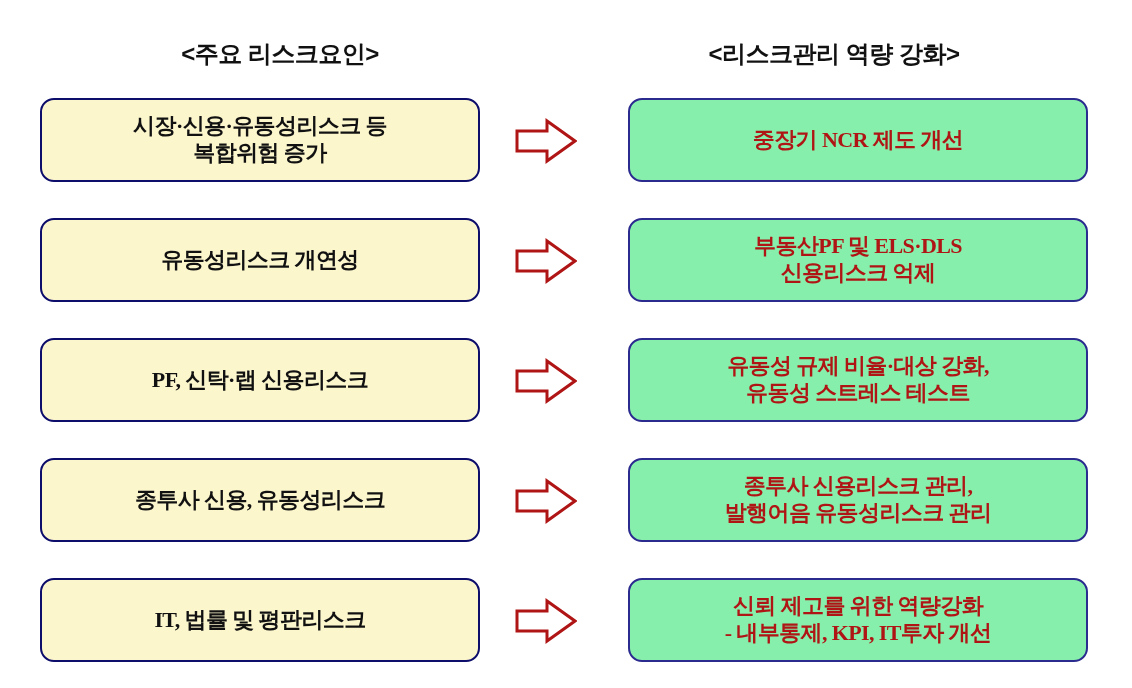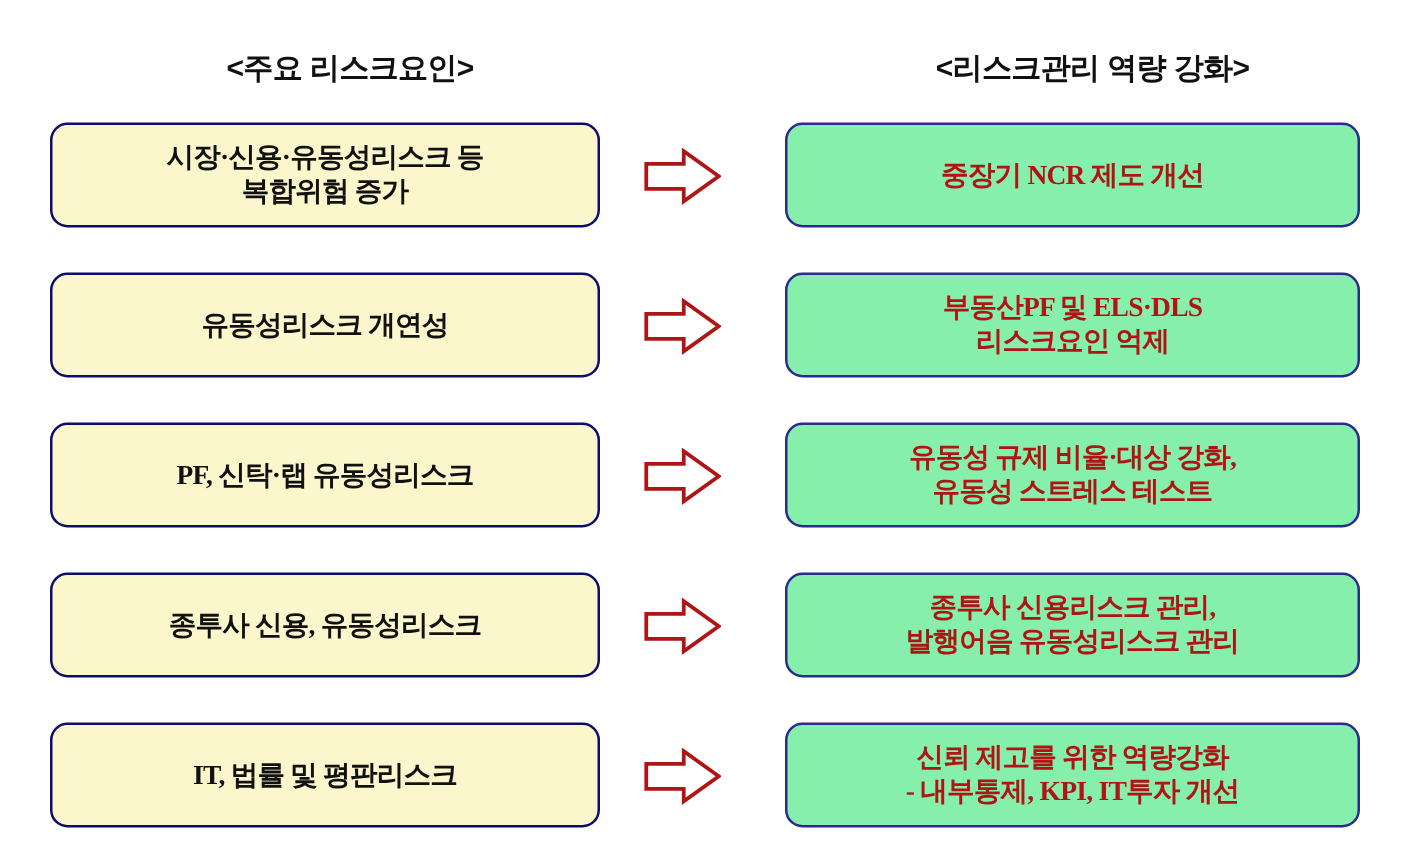--- a/index.html
+++ b/index.html
@@ -21,21 +21,21 @@
   .col-header {
     position: absolute;
     top: 38px;
     font-size: 24px;
     font-weight: bold;
     color: #111111;
     letter-spacing: -0.5px;
     text-align: center;
   }
   .col-header.left  { left: 50px;  width: 460px; }
-  .col-header.right { left: 644px; width: 460px; }
+  .col-header.right { left: 604px; width: 460px; }
 
   .row {
     position: absolute;
     left: 0;
     width: 1132px;
     height: 88px;
     font-family: Liberation Serif, serif;
   }
 
   .box {
@@ -101,25 +101,25 @@
   </div>
 
   <div class="row" style="top:218px;">
     <div class="box risk">유동성리스크 개연성</div>
     <div class="arrow">
       <svg width="62" height="46" viewBox="0 0 62 46">
         <polygon points="2,13 32,13 32,3 60,23 32,43 32,33 2,33" fill="#ffffff" stroke="#b01515" stroke-width="3" stroke-linejoin="miter"></polygon>
       </svg>
     </div>
     <div class="box action">부동산PF 및 ELS·DLS
-리스크요인 억제</div>
+신용리스크 억제</div>
   </div>
 
   <div class="row" style="top:338px;">
-    <div class="box risk">PF, 신탁·랩 유동성리스크</div>
+    <div class="box risk">PF, 신탁·랩 신용리스크</div>
     <div class="arrow">
       <svg width="62" height="46" viewBox="0 0 62 46">
         <polygon points="2,13 32,13 32,3 60,23 32,43 32,33 2,33" fill="#ffffff" stroke="#b01515" stroke-width="3" stroke-linejoin="miter"></polygon>
       </svg>
     </div>
     <div class="box action">유동성 규제 비율·대상 강화,
 유동성 스트레스 테스트</div>
   </div>
 
   <div class="row" style="top:458px;padding-left:20px;">

